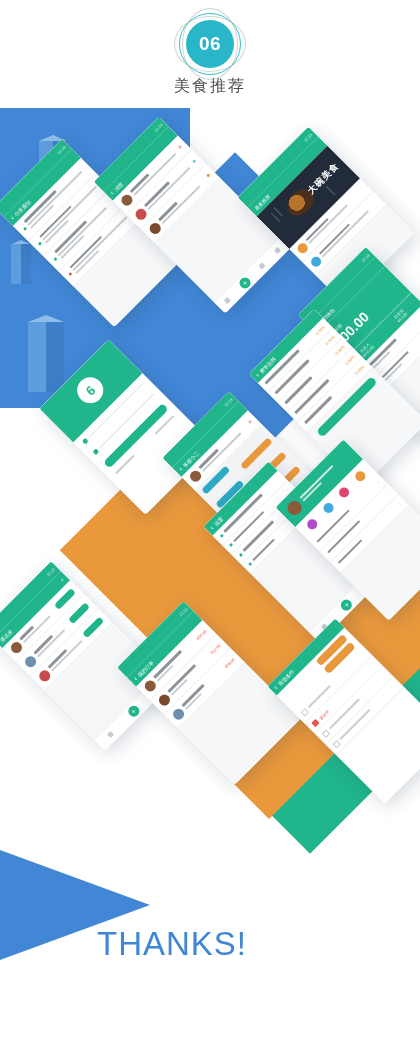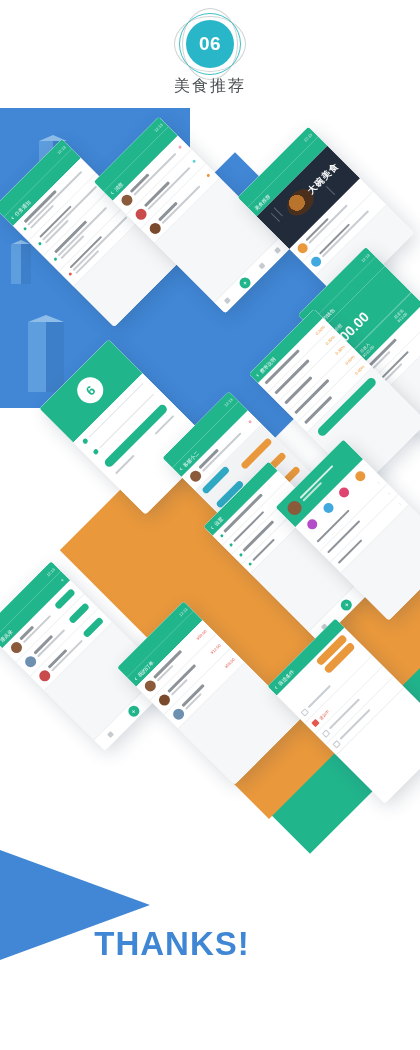--- a/index.html
+++ b/index.html
@@ -94,21 +94,21 @@
   .grn-btn{margin:5px 7px;height:9px;border-radius:5px;background:#21b58c;}
   .chip{width:10px;height:10px;border-radius:50%;flex:none;}
   .chip.p{background:#b44bc9}.chip.b{background:#3fa9e0}
   .chip.r{background:#e0456f}.chip.o{background:#e9983c}
   .ck{width:4px;height:4px;border:1px solid #c3c8cc;border-radius:1px;flex:none;}
   .tag-red{font-size:4px;color:#e4584f;}
   .orbtn{height:8px;border-radius:4px;background:#e9983c;margin:3px 6px 3px auto;width:40%;}
 
   
   .thanks{position:absolute;left:0;top:925px;width:344px;text-align:center;
-          color:#3f86d4;font-size:33px;font-weight:bold;letter-spacing:1px;}
+          color:#3f86d4;font-size:33px;font-weight:normal;letter-spacing:1px;}
 </style>
 </head>
 <body>
 
 <div id="stage">
 
   <div class="bg">
     <div class="shape blue-left"></div>
     <div class="shape blue-wedge-a"></div>
     <div class="shape blue-wedge-b"></div>

